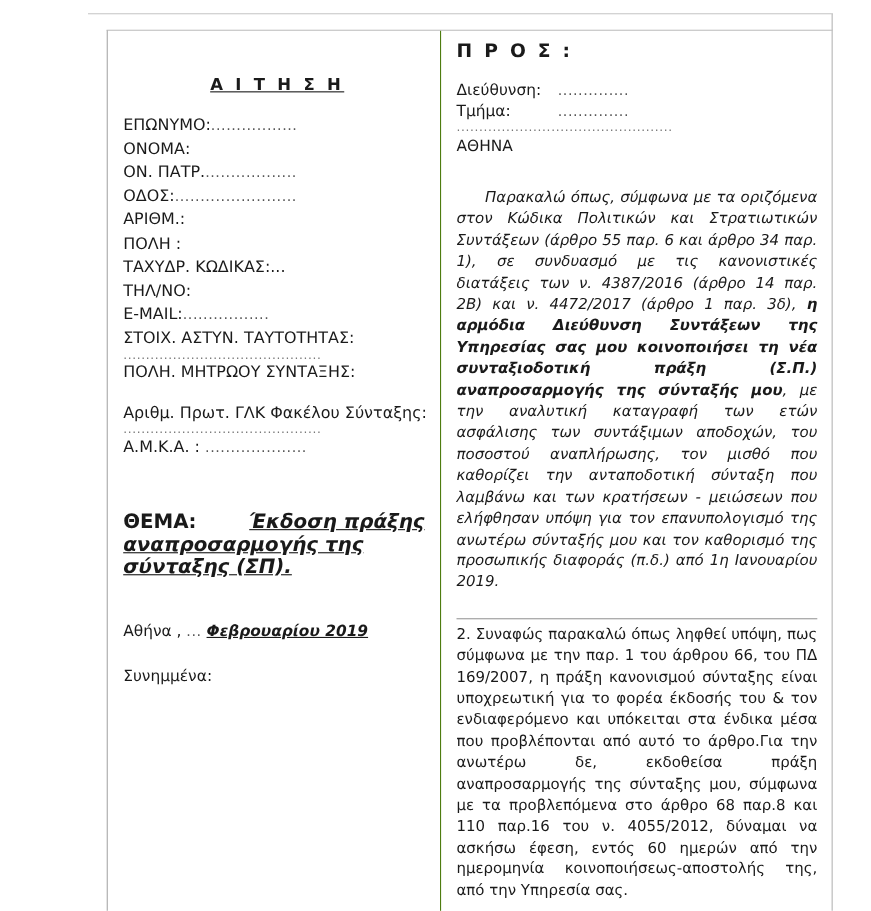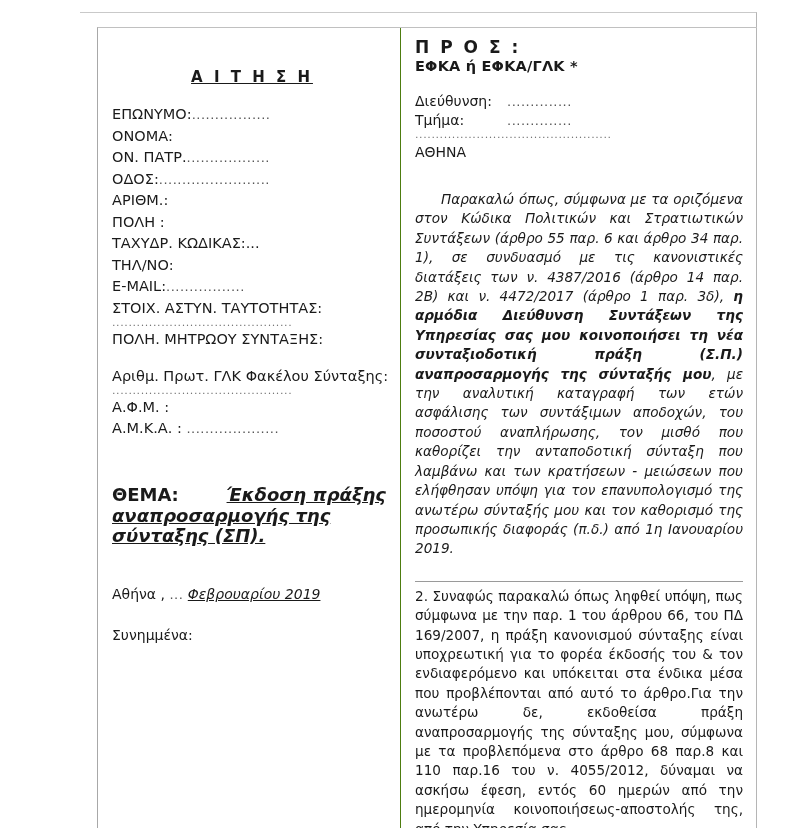--- a/index.html
+++ b/index.html
@@ -111,21 +111,21 @@
   .subject-line2 {
     display: block;
     margin-top: 1px;
   }
 
   .place-date {
     font-size: 14px;
     margin-top: 40px;
   }
   .place-date .date-value {
-    font-weight: normal;
+    font-weight: bold;
     font-style: italic;
     text-decoration: underline;
     text-align: right;
   }
   .attachments {
     font-size: 14px;
     margin-top: 25px;
   }
 
   
@@ -251,23 +251,20 @@
         </div>
 
         <div class="spacer-md"></div>
 
         <div class="field-row">
           <span>Αριθμ. Πρωτ. ΓΛΚ Φακέλου Σύνταξης:</span>
         </div>
 
         <span class="dotrule">............................................</span>
 
-        <div class="field-row">
-          <span>Α.Φ.Μ. :</span>
-        </div>
 
         <div class="field-row">
           <span>Α.Μ.Κ.Α. :</span>
           <span class="dots">....................</span>
         </div>
 
       </div>
 
       <div class="subject-block">
         <div class="subject-line1">
@@ -285,21 +282,20 @@
 
       <div class="attachments">
         <span>Συνημμένα:</span>
       </div>
 
     </div>
 
     <div class="col-right">
 
       <div class="to-label">Π Ρ Ο Σ :</div>
-      <div class="to-value">ΕΦΚΑ ή ΕΦΚΑ/ΓΛΚ *</div>
 
       <div class="to-fields">
         <div>
           <span class="lbl">Διεύθυνση:</span><span class="dots">..............</span>
         </div>
         <div>
           <span class="lbl">Τμήμα:</span><span class="dots">..............</span>
         </div>
         <span class="dotrule">................................................</span>
         <div class="city">

